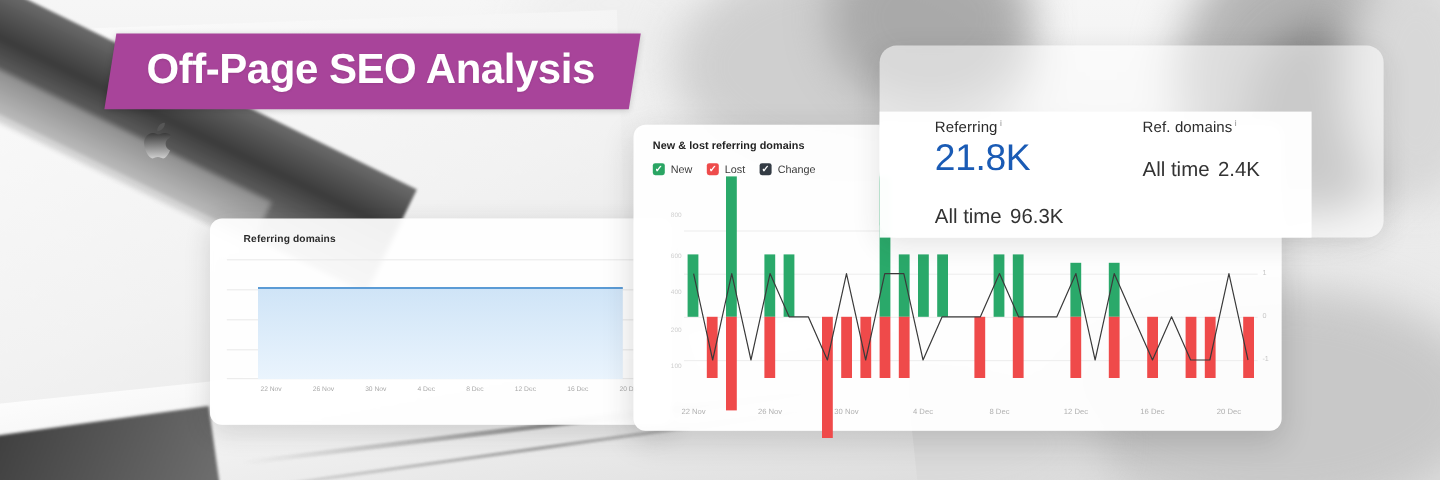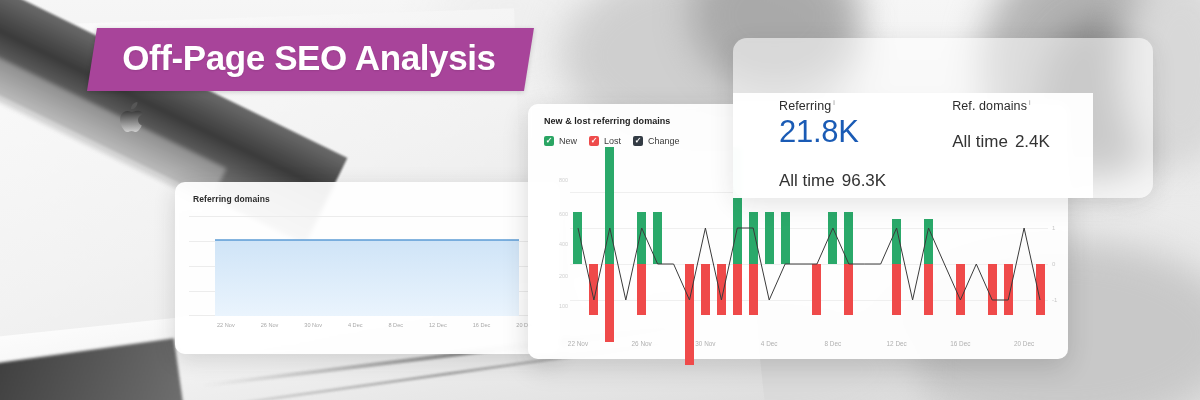--- a/index.html
+++ b/index.html
@@ -101,21 +101,21 @@
     position:absolute; left:92px; top:72px; width:470px; height:18px;
     background:#8f3683; transform:skewX(-9deg); opacity:.85; z-index:-1;
   }
 
   
   #card-ref-domains {
     position:absolute; left:175px; top:182px; width:385px; height:172px;
     background:rgba(255,255,255,.93);
     border-radius:10px;
     box-shadow:0 6px 22px rgba(40,40,40,.16);
-    padding:12px 14px 6px 18px;
+    padding:12px 14px 6px 28px;
     backdrop-filter:blur(2px);
   }
   #card-ref-domains .card-title {
     font-size:8.5px; font-weight:bold; color:#2b2b2b; letter-spacing:.1px;
   }
   .area-wrap { position:absolute; left:14px; top:34px; width:356px; height:100px; }
   .area-grid { position:absolute; inset:0; }
   .area-grid i {
     position:absolute; left:0; right:0; height:1px; background:#ececec; display:block;
   }

